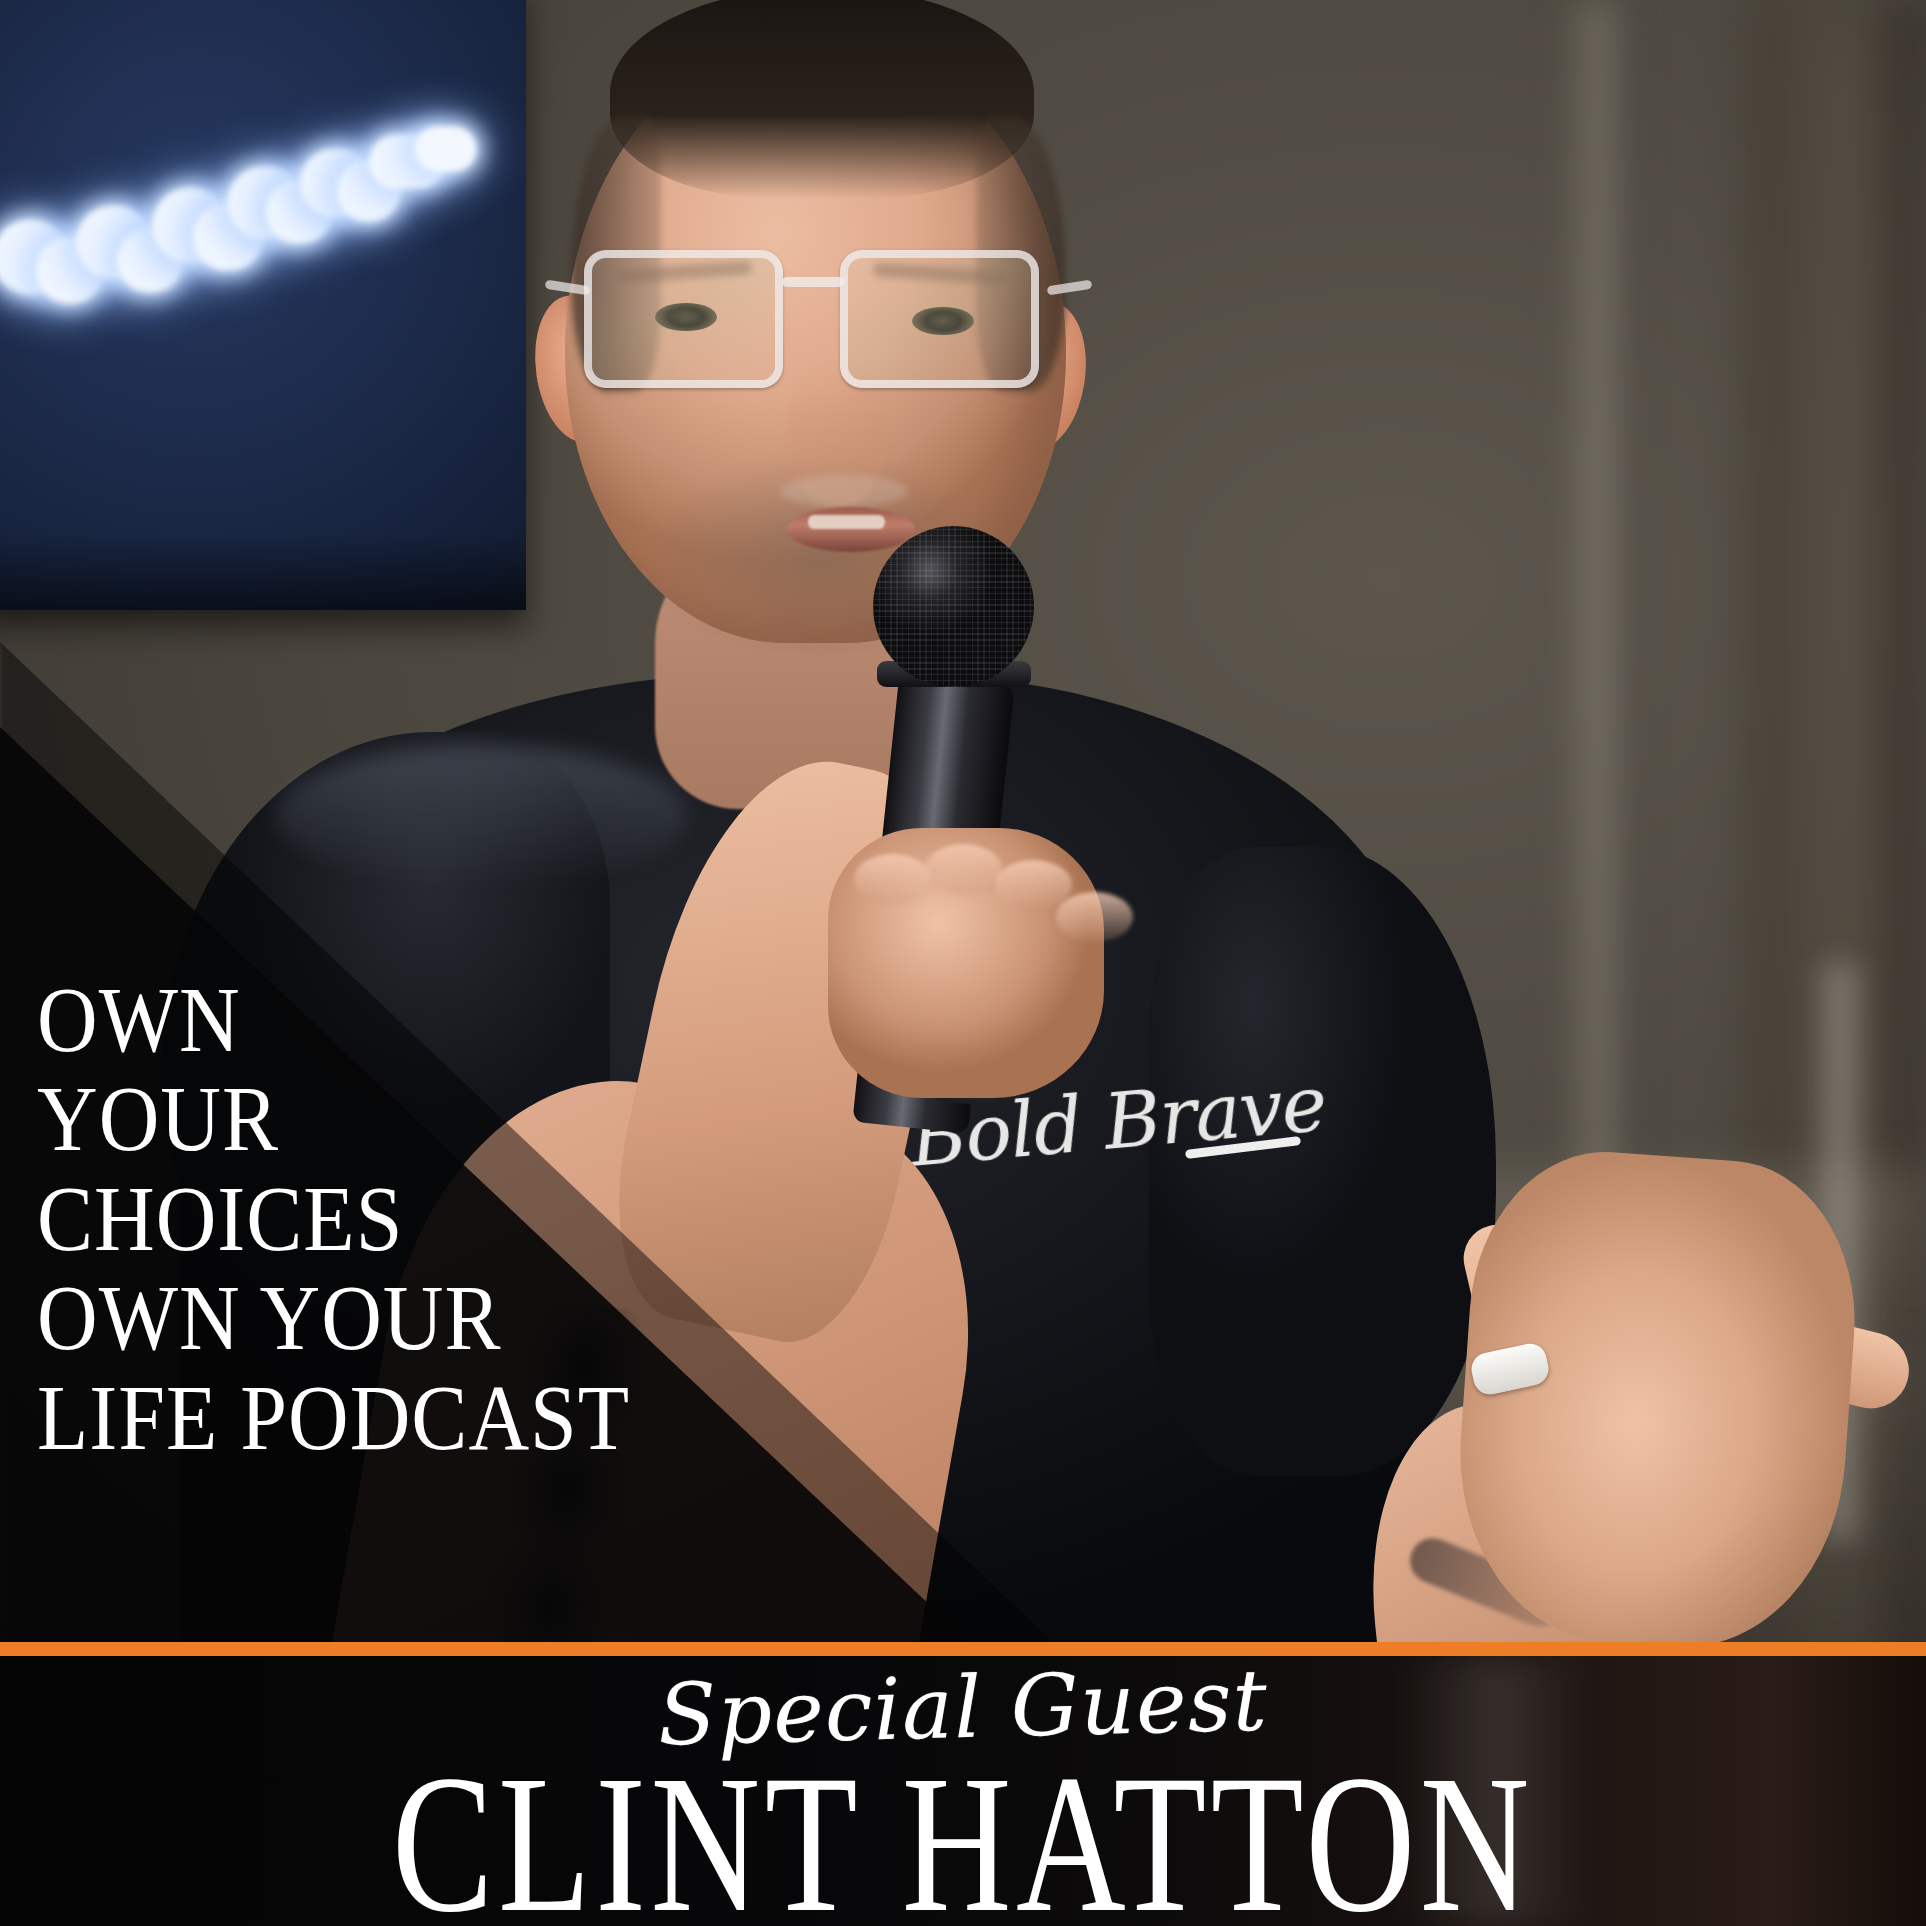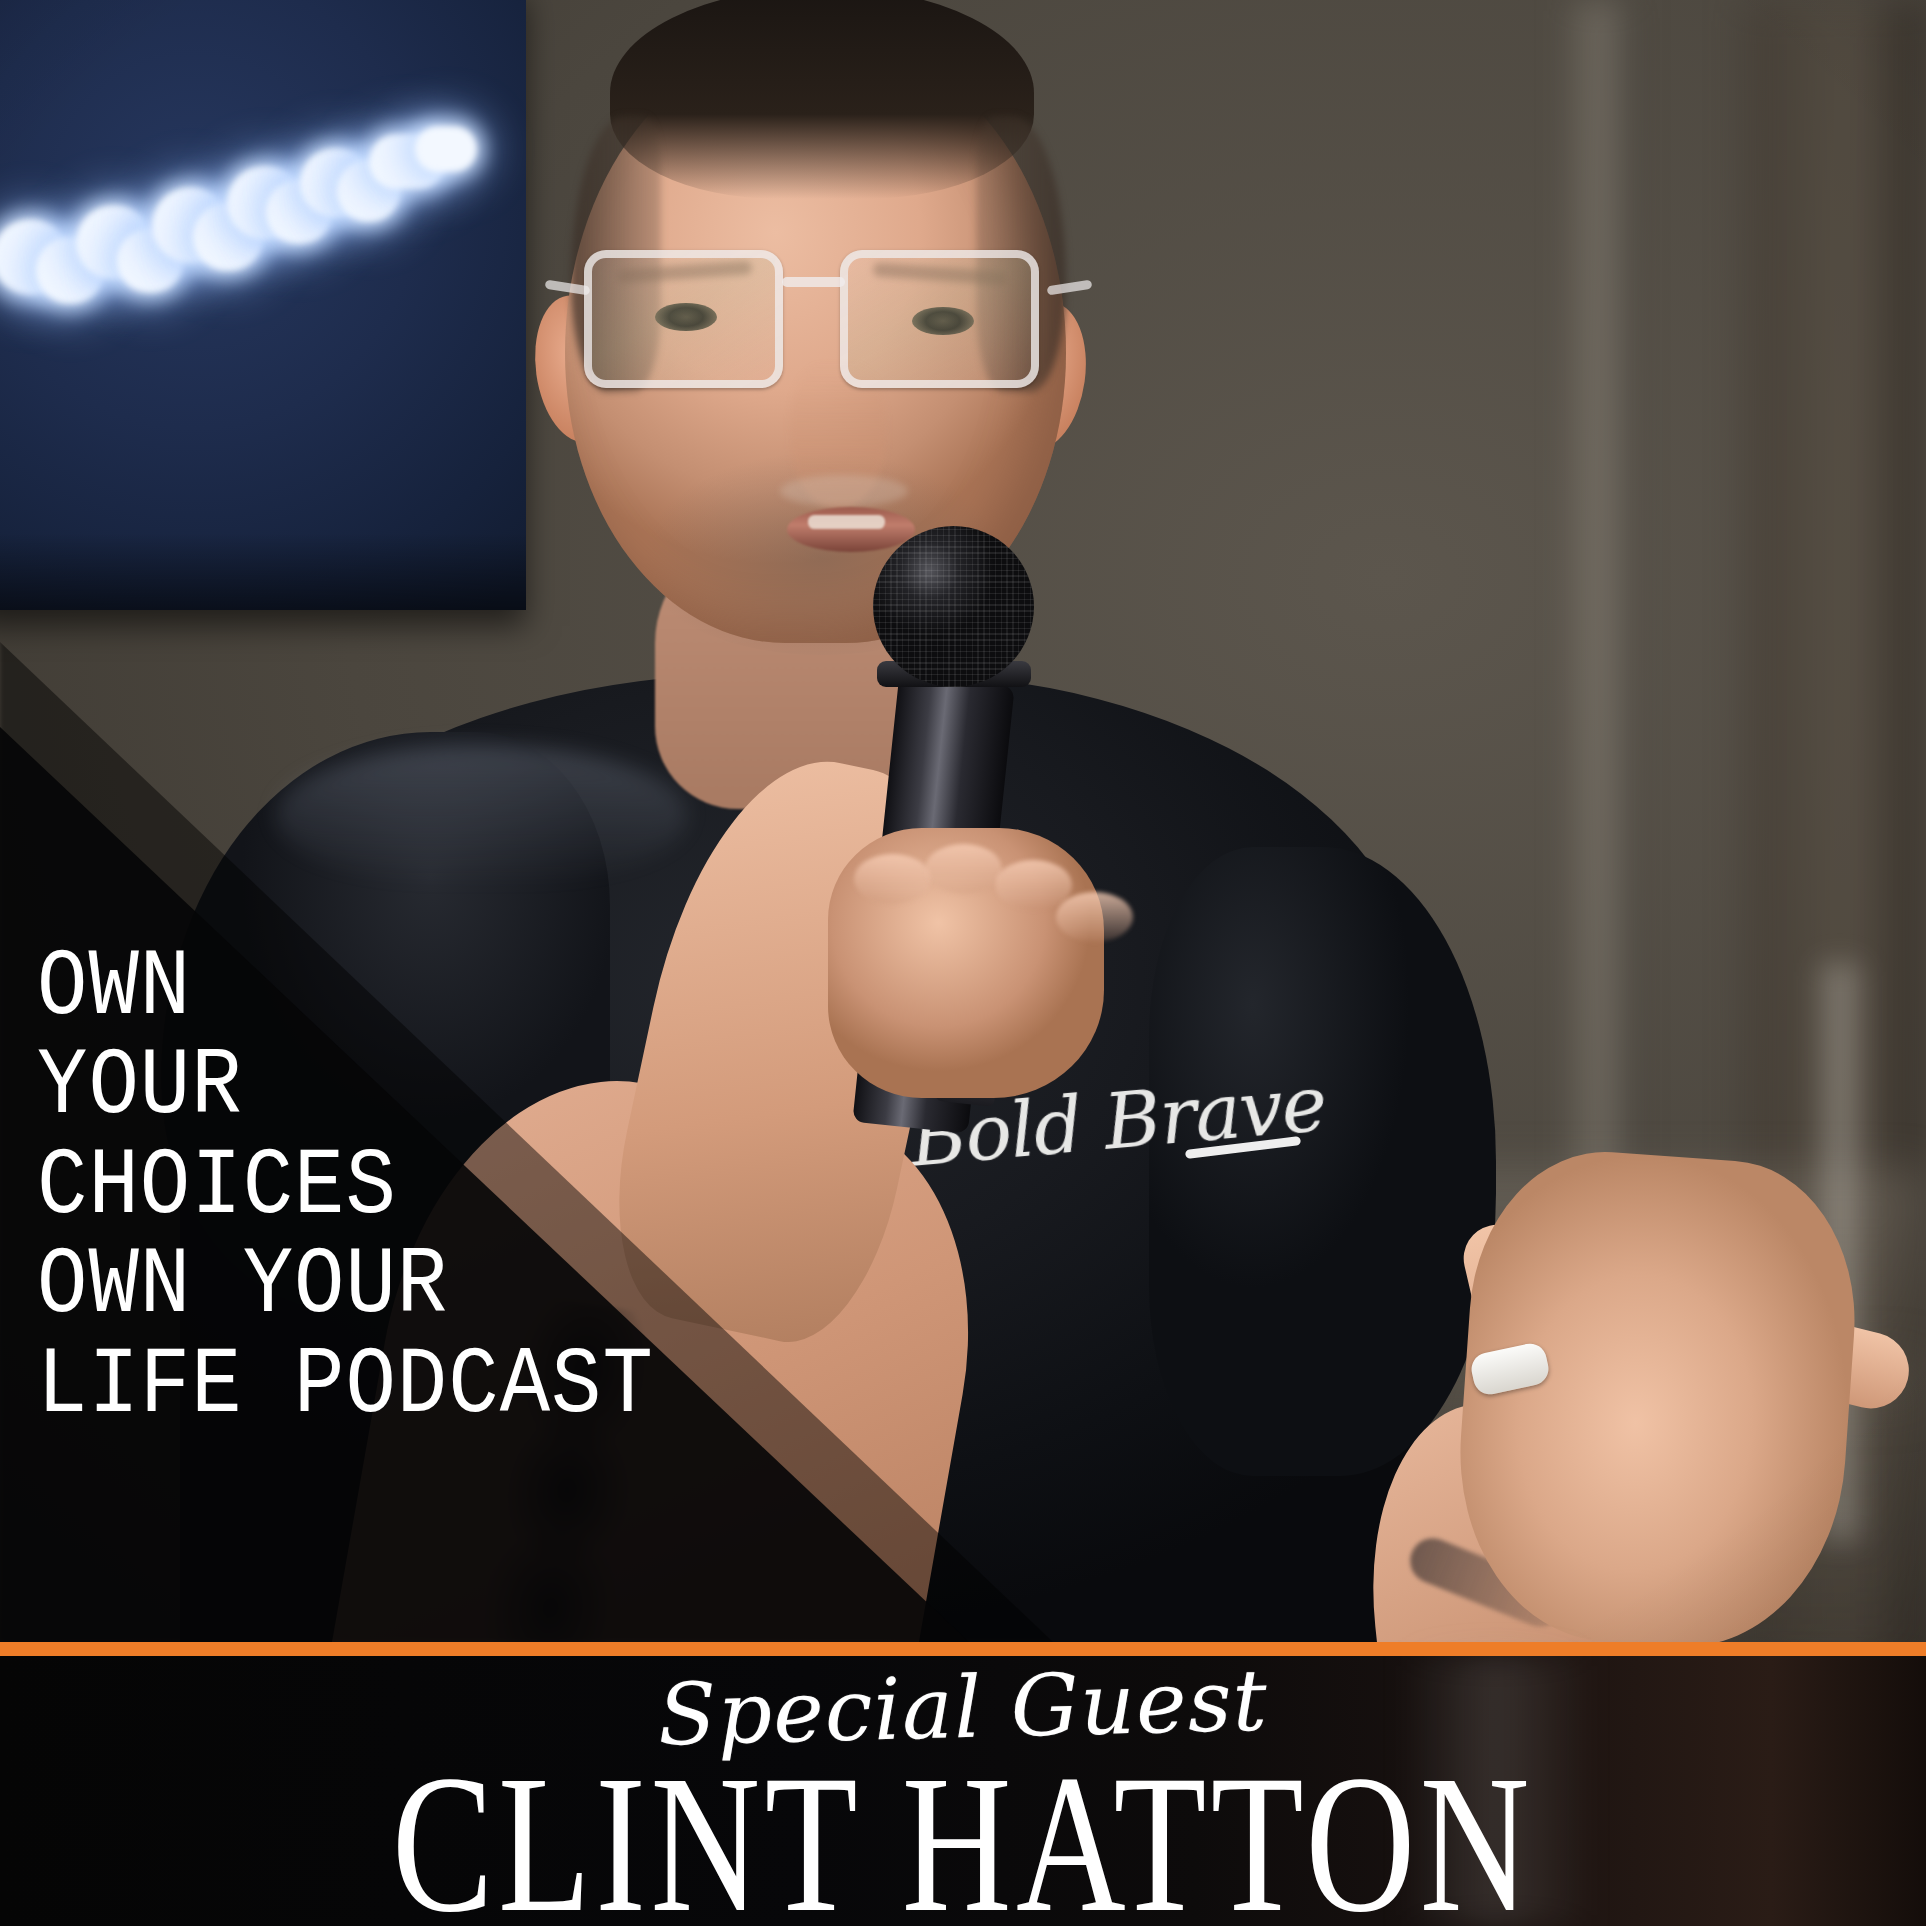--- a/index.html
+++ b/index.html
@@ -363,23 +363,23 @@
     filter:blur(16.7px);
   }
 
   
   .orange-rule{
     position:absolute;left:0;top:1642px;width:1926px;height:13.5px;
   }
 
   
   .title-block{
-    position:absolute;left:37px;top:941px;width:912px;
+    position:absolute;left:37px;top:973px;width:912px;
     color:#ffffff;
-    font-family:Liberation Mono, monospace;
+    font-family:Liberation Serif, serif;
     line-height:1;
   }
   .title-line{
     display:block;
     font-size:84px;
     letter-spacing:1px;
     font-weight:400;
     margin-bottom:15.4px;
     white-space:nowrap;
     transform:scaleY(1.12);

